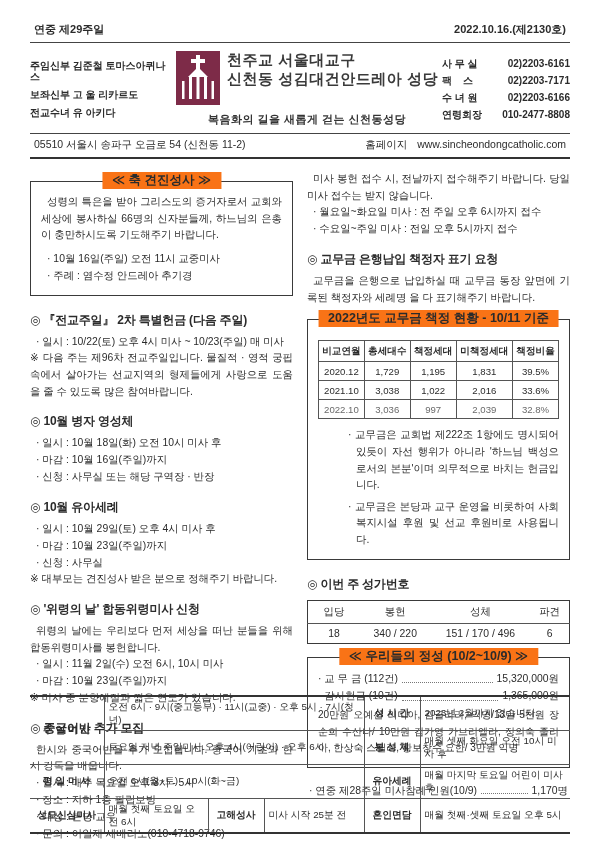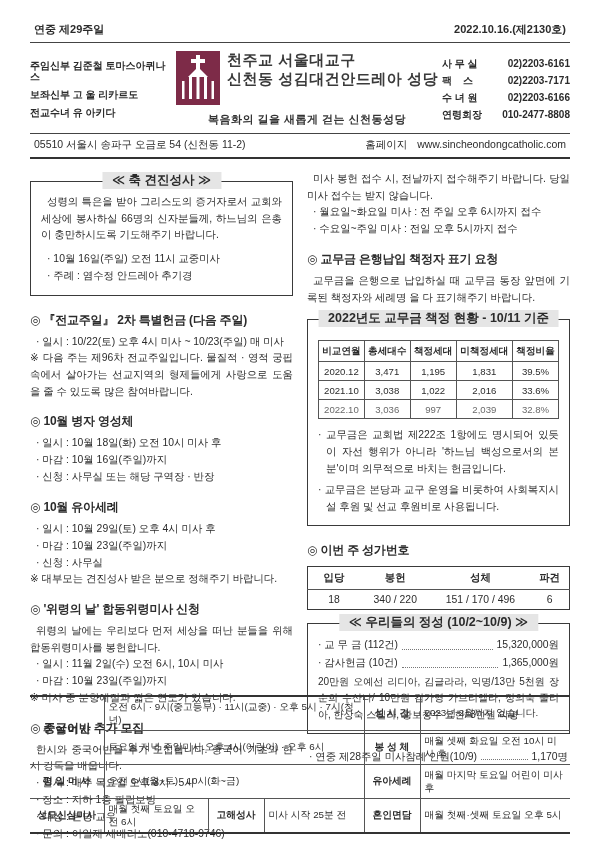--- a/index.html
+++ b/index.html
@@ -40,36 +40,36 @@
   .columns { display: flex; gap: 14px; margin-top: 12px; }
   .col { flex: 1; min-width: 0; }
   .section { margin-bottom: 13px; }
   .sec-title { font-size: 12px; font-weight: bold; margin-bottom: 5px; letter-spacing: -0.2px; }
   .body-text { font-size: 10.4px; line-height: 1.6; text-align: justify; text-indent: 6px; }
   .line { font-size: 10.4px; line-height: 1.62; padding-left: 6px; }
   .note { font-size: 10.4px; line-height: 1.6; text-align: justify; }
 
   
   .lbox { border: 1.6px solid #3a3a3a; position: relative; padding: 12px 10px 10px 10px; margin-top: 10px; margin-bottom: 16px; }
-  .lbox-title { position: absolute; top: -10px; left: 50%; transform: translateX(-50%); background: #e5e5e5; padding: 0 10px; font-size: 12.5px; font-weight: bold; white-space: nowrap; }
+  .lbox-title { position: absolute; top: -10px; left: 50%; transform: translateX(-50%); background: #f97316; padding: 0 10px; font-size: 12.5px; font-weight: bold; white-space: nowrap; }
 
   
   table { border-collapse: collapse; width: 100%; }
   .dues-table { margin: 8px 0 8px 0; }
   .dues-table th, .dues-table td {
     border: 1px solid #555; font-size: 9.6px; padding: 3.5px 1px; text-align: center; font-weight: normal;
   }
   .dues-table th { font-weight: bold; }
   .dues-table tr.faded td { color: #6a6a6a; }
-  .lbox .note { padding-left: 8px; text-indent: -8px; margin-top: 5px; }
+  .lbox .note { padding-left: 8px; text-indent: -8px; margin-top: 5px; margin-left: 30px; }
 
   
   .hymn-table { margin-top: 7px; border-top: 1.6px solid #3a3a3a; border-bottom: 1.6px solid #3a3a3a; }
   .hymn-table th, .hymn-table td { font-size: 10.4px; padding: 4px 2px; text-align: center; }
-  .hymn-table th { border-bottom: 1px solid #555; font-weight: bold; }
+  .hymn-table th { border-bottom: 1px solid #555; font-weight: normal; }
   .hymn-table { border-left: 1.6px solid #3a3a3a; border-right: 1.6px solid #3a3a3a; }
 
   
   .offer-item { display: flex; align-items: flex-end; font-size: 10.4px; line-height: 1.7; }
   .offer-label { white-space: nowrap; }
   .offer-dots { flex: 1; border-bottom: 1.3px dotted #777; margin: 0 4px 4px 4px; min-width: 12px; }
   .offer-amount { white-space: nowrap; }
   .donors { font-size: 10px; line-height: 1.65; margin-top: 2px; text-align: justify; }
 
   .attendance { display: flex; align-items: flex-end; font-size: 10.4px; margin-top: 14px; padding: 0 2px; }
@@ -221,21 +221,21 @@
           <tbody>
               <tr>
             <th>비교연월</th>
             <th>총세대수</th>
             <th>책정세대</th>
             <th>미책정세대</th>
             <th>책정비율</th>
           </tr>
           <tr>
             <td>2020.12</td>
-            <td>3,471</td>
+            <td>1,729</td>
             <td>1,195</td>
             <td>1,831</td>
             <td>39.5%</td>
           </tr>
           <tr>
             <td>2021.10</td>
             <td>3,038</td>
             <td>1,022</td>
             <td>2,016</td>
             <td>33.6%</td>

